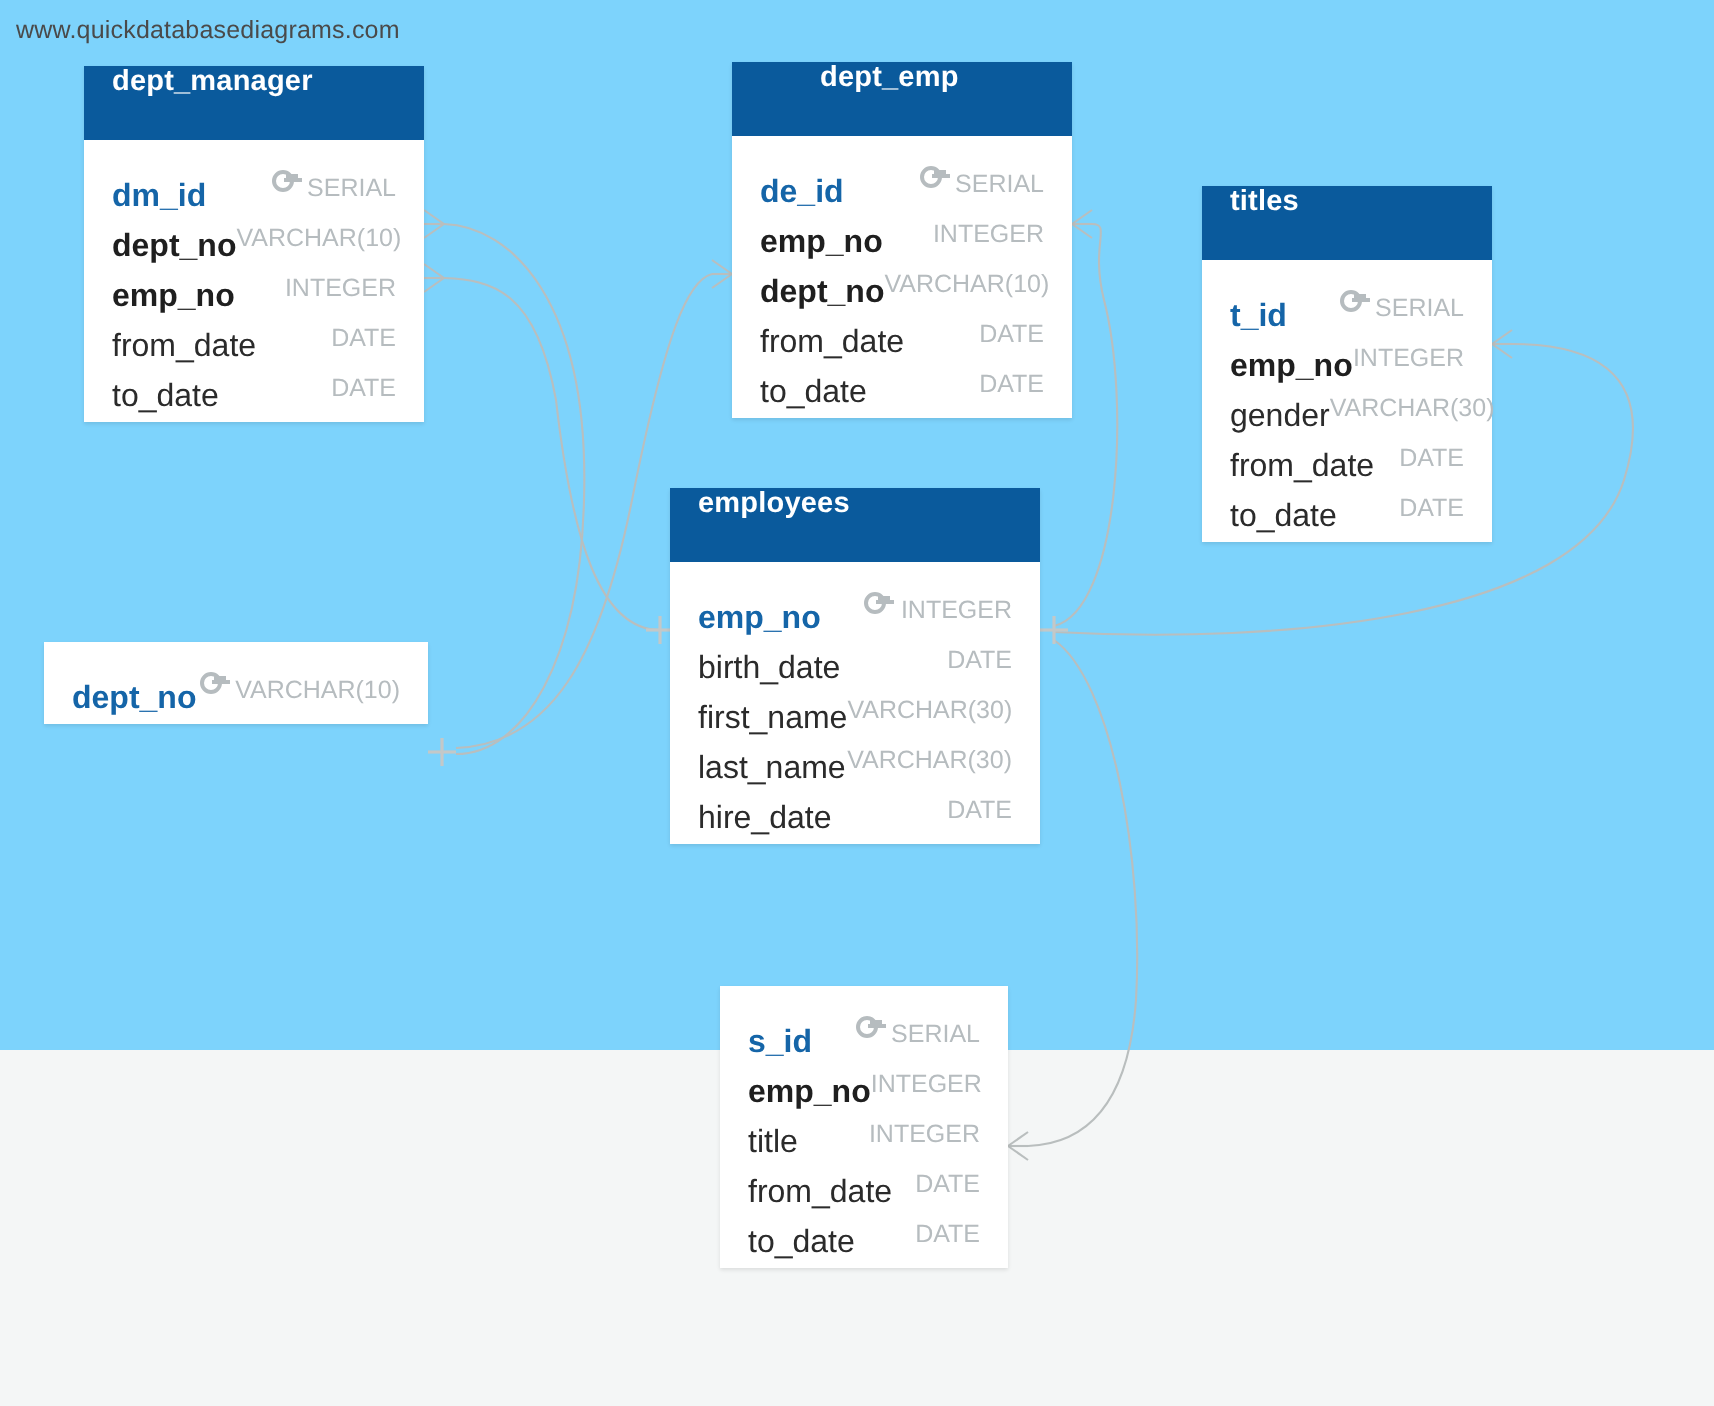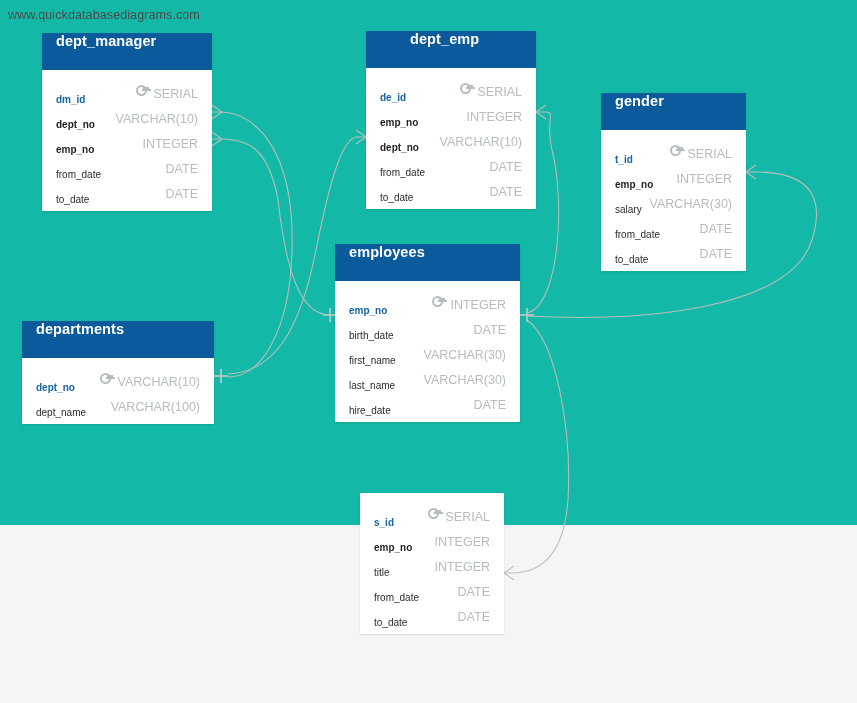--- a/index.html
+++ b/index.html
@@ -7,21 +7,21 @@
   html, body {
     margin: 0; padding: 0;
     width: 857px; height: 703px;
     background: #f4f6f6;
     font-family: "Liberation Sans", sans-serif;
     overflow: hidden;
   }
   #canvas {
     position: relative;
     width: 857px; height: 525px;
-    background: #14b8a6;
+    background: #7dd3fc;
   }
   #watermark {
     position: absolute;
     left: 8px; top: 8px;
     font-size: 12.5px;
     color: #4a4a4a;
     letter-spacing: 0.1px;
     white-space: nowrap;
   }
   #links {
@@ -49,21 +49,21 @@
   }
   .field-row {
     display: flex;
     align-items: center;
     justify-content: space-between;
     padding: 0 14px;
     height: 25px;
     white-space: nowrap;
   }
   .field-name {
-    font-size: 10px;
+    font-size: 16px;
     color: #2b2b2b;
     margin-top: 21px;
   }
   .field-name.pk {
     color: #1565a8;
     font-weight: bold;
   }
   .field-name.fk {
     font-weight: bold;
     color: #1f1f1f;
@@ -245,38 +245,38 @@
         <div class="field-row">
           <span class="field-name">to_date</span>
           <span class="field-right">
             <span class="field-type">DATE</span>
           </span>
         </div>
       </div>
     </div>
     <div class="entity" style="left: 601px; top: 93px; width: 145px;">
       <div class="entity-header" style="height: 37px; background: rgb(10, 90, 156);">
-        <span>gender</span>
+        <span>titles</span>
       </div>
       <div class="entity-body">
         <div class="field-row">
           <span class="field-name pk">t_id</span>
           <span class="field-right">
             <span class="key-icon"></span>
             <span class="field-type">SERIAL</span>
           </span>
         </div>
         <div class="field-row">
           <span class="field-name fk">emp_no</span>
           <span class="field-right">
             <span class="field-type">INTEGER</span>
           </span>
         </div>
         <div class="field-row">
-          <span class="field-name">salary</span>
+          <span class="field-name">gender</span>
           <span class="field-right">
             <span class="field-type">VARCHAR(30)</span>
           </span>
         </div>
         <div class="field-row">
           <span class="field-name">from_date</span>
           <span class="field-right">
             <span class="field-type">DATE</span>
           </span>
         </div>
@@ -320,37 +320,28 @@
         </div>
         <div class="field-row">
           <span class="field-name">hire_date</span>
           <span class="field-right">
             <span class="field-type">DATE</span>
           </span>
         </div>
       </div>
     </div>
     <div class="entity" style="left: 22px; top: 321px; width: 192px;">
-      <div class="entity-header" style="height: 37px; background: rgb(10, 90, 156);">
-        <span>departments</span>
-      </div>
       <div class="entity-body">
         <div class="field-row">
           <span class="field-name pk">dept_no</span>
           <span class="field-right">
             <span class="key-icon"></span>
             <span class="field-type">VARCHAR(10)</span>
           </span>
         </div>
-        <div class="field-row">
-          <span class="field-name">dept_name</span>
-          <span class="field-right">
-            <span class="field-type">VARCHAR(100)</span>
-          </span>
-        </div>
       </div>
     </div>
     <div class="entity" style="left: 360px; top: 493px; width: 144px;">
       <div class="entity-body">
         <div class="field-row">
           <span class="field-name pk">s_id</span>
           <span class="field-right">
             <span class="key-icon"></span>
             <span class="field-type">SERIAL</span>
           </span>

